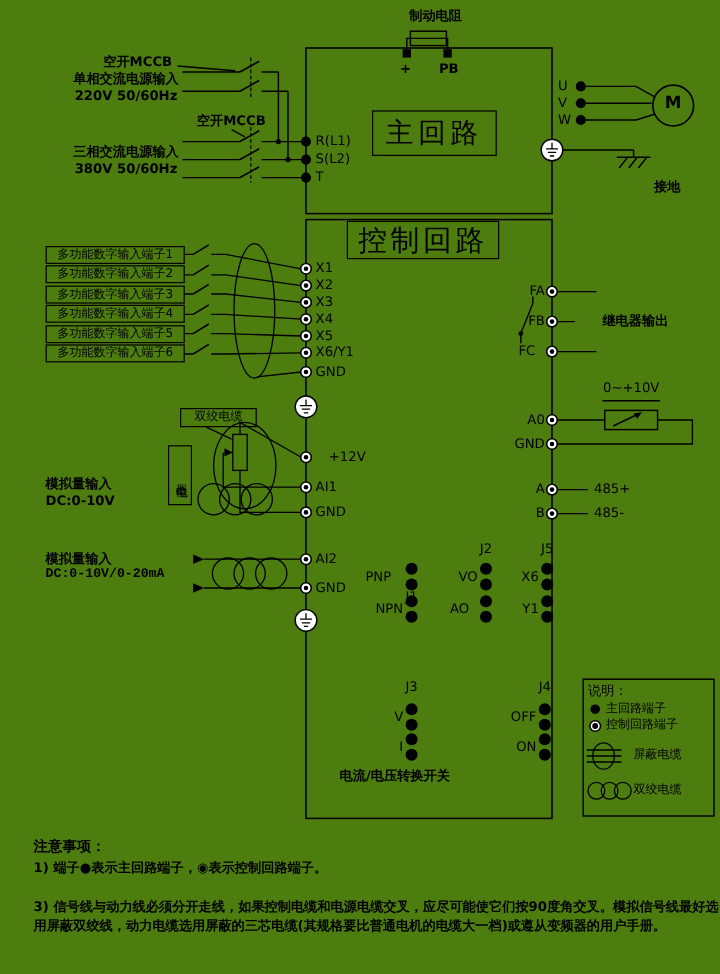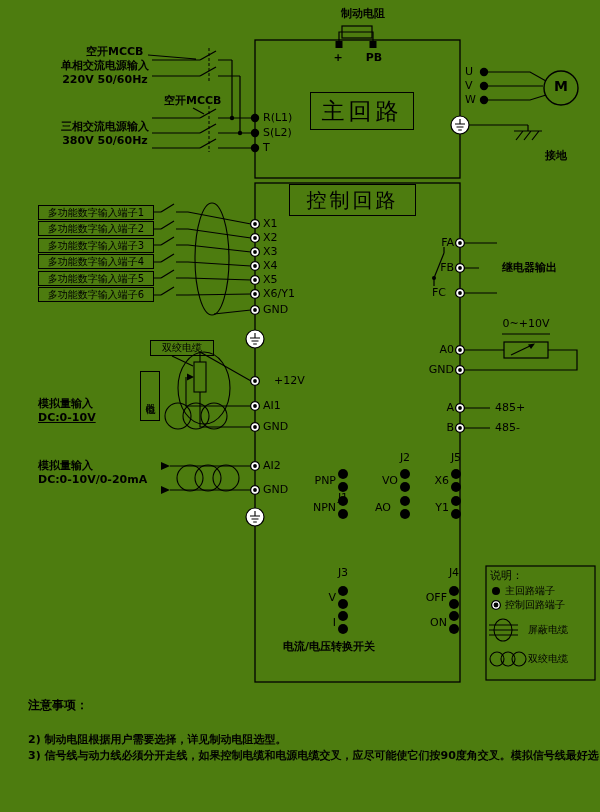--- a/index.html
+++ b/index.html
@@ -6,21 +6,21 @@
   .stage{position:relative;width:600px;height:812px;background:#4d7c0f;overflow:hidden;
          font-family:"DejaVu Sans",sans-serif;color:#000;}
   .stage svg{position:absolute;left:0;top:0;}
   .t{position:absolute;font-size:11px;line-height:13px;white-space:nowrap;color:#000;}
   .sm{font-size:10px;line-height:12px;}
   .b{font-weight:bold;}
   .c{text-align:center;}
   .r{text-align:right;}
   .boxed{border:1px solid #000;display:flex;align-items:center;justify-content:center;box-sizing:border-box;}
   .title1{font-size:23px;letter-spacing:4px;font-weight:400;}
-  .title2{font-size:20px;letter-spacing:3px;font-weight:400;}
+  .title2{font-size:24px;letter-spacing:3px;font-weight:400;}
   .vert{writing-mode:vertical-lr;text-orientation:upright;line-height:20px;}
 </style>
 </head>
 <body>
 
 <div class="stage">
 
 <svg width="600" height="812" viewBox="0 0 600 812">
   <defs>
     <g id="tm">
@@ -208,46 +208,46 @@
 <div class="t" style="left:263px;top:245px;">X3</div>
 <div class="t" style="left:263px;top:259px;">X4</div>
 <div class="t" style="left:263px;top:273px;">X5</div>
 <div class="t" style="left:263px;top:287px;">X6/Y1</div>
 <div class="t" style="left:263px;top:303px;">GND</div>
 
 <div class="t sm boxed" style="left:150px;top:340px;width:64px;height:16px;">双绞电缆</div>
 <div class="t sm boxed vert" style="left:140px;top:371px;width:20px;height:50px;">电位器</div>
 
 <div class="t b" style="left:38px;top:397px;">模拟量输入</div>
-<div class="t b" style="left:38px;top:411px;text-decoration:underline;">DC:0-10V</div>
+<div class="t b" style="left:38px;top:411px;">DC:0-10V</div>
 <div class="t" style="left:263px;top:374px;margin-left:11px;">+12V</div>
 <div class="t" style="left:263px;top:399px;">AI1</div>
 <div class="t" style="left:263px;top:420px;">GND</div>
 
 <div class="t b" style="left:38px;top:459px;">模拟量输入</div>
-<div class="t b" style="left:38px;top:473px;">DC:0-10V/0-20mA</div>
+<div class="t b" style="left:38px;top:473px;font-family:Liberation Mono, monospace;">DC:0-10V/0-20mA</div>
 <div class="t" style="left:263px;top:459px;">AI2</div>
 <div class="t" style="left:263px;top:483px;">GND</div>
 
 <div class="t r" style="left:424px;top:236px;width:30px;">FA</div>
 <div class="t r" style="left:424px;top:261px;width:30px;">FB</div>
 <div class="t r" style="left:424px;top:286px;width:30px;text-align:center;">FC</div>
 <div class="t b" style="left:502px;top:261px;text-align:center;">继电器输出</div>
 
 <div class="t c" style="left:500px;top:317px;width:52px;">0~+10V</div>
 <div class="t r" style="left:424px;top:343px;width:30px;">A0</div>
 <div class="t r" style="left:418px;top:363px;width:36px;">GND</div>
 
 <div class="t r" style="left:434px;top:401px;width:20px;">A</div>
 <div class="t" style="left:495px;top:401px;">485+</div>
 <div class="t r" style="left:434px;top:421px;width:20px;">B</div>
 <div class="t" style="left:495px;top:421px;">485-</div>
 
 <div class="t c" style="left:328px;top:451px;width:30px;margin-top:40px;">J1</div>
-<div class="t r" style="left:302px;top:474px;width:34px;">PNP</div>
+<div class="t r" style="left:292px;top:474px;width:34px;">PNP</div>
 <div class="t r" style="left:302px;top:501px;width:34px;">NPN</div>
 <div class="t c" style="left:390px;top:451px;width:30px;">J2</div>
 <div class="t r" style="left:368px;top:474px;width:30px;">VO</div>
 <div class="t r" style="left:368px;top:501px;width:30px;text-align:center;">AO</div>
 <div class="t c" style="left:441px;top:451px;width:30px;">J5</div>
 <div class="t r" style="left:419px;top:474px;width:30px;">X6</div>
 <div class="t r" style="left:419px;top:501px;width:30px;">Y1</div>
 <div class="t c" style="left:328px;top:566px;width:30px;">J3</div>
 <div class="t r" style="left:306px;top:591px;width:30px;">V</div>
 <div class="t r" style="left:306px;top:616px;width:30px;">I</div>
@@ -257,16 +257,17 @@
 
 <div class="t b" style="left:283px;top:640px;">电流/电压转换开关</div>
 
 <div class="t" style="left:490px;top:569px;">说明：</div>
 <div class="t sm" style="left:505px;top:585px;">主回路端子</div>
 <div class="t sm" style="left:505px;top:599px;">控制回路端子</div>
 <div class="t sm" style="left:528px;top:624px;">屏蔽电缆</div>
 <div class="t sm" style="left:528px;top:653px;">双绞电缆</div>
 
 <div class="t b" style="left:28px;top:699px;font-size:12px;">注意事项：</div>
-<div class="t b" style="left:28px;top:733px;">2) 制动电阻根据用户需要选择，详见制动电阻选型。</div>
+<div class="t b" style="left:28px;top:717px;">1) 端子●表示主回路端子，◉表示控制回路端子。</div>
 <div class="t b" style="left:28px;top:749px;">3) 信号线与动力线必须分开走线，如果控制电缆和电源电缆交叉，应尽可能使它们按90度角交叉。模拟信号线最好选</div>
+<div class="t b" style="left:28px;top:765px;">用屏蔽双绞线，动力电缆选用屏蔽的三芯电缆(其规格要比普通电机的电缆大一档)或遵从变频器的用户手册。</div>
 
 </div>
 
 </body></html>

